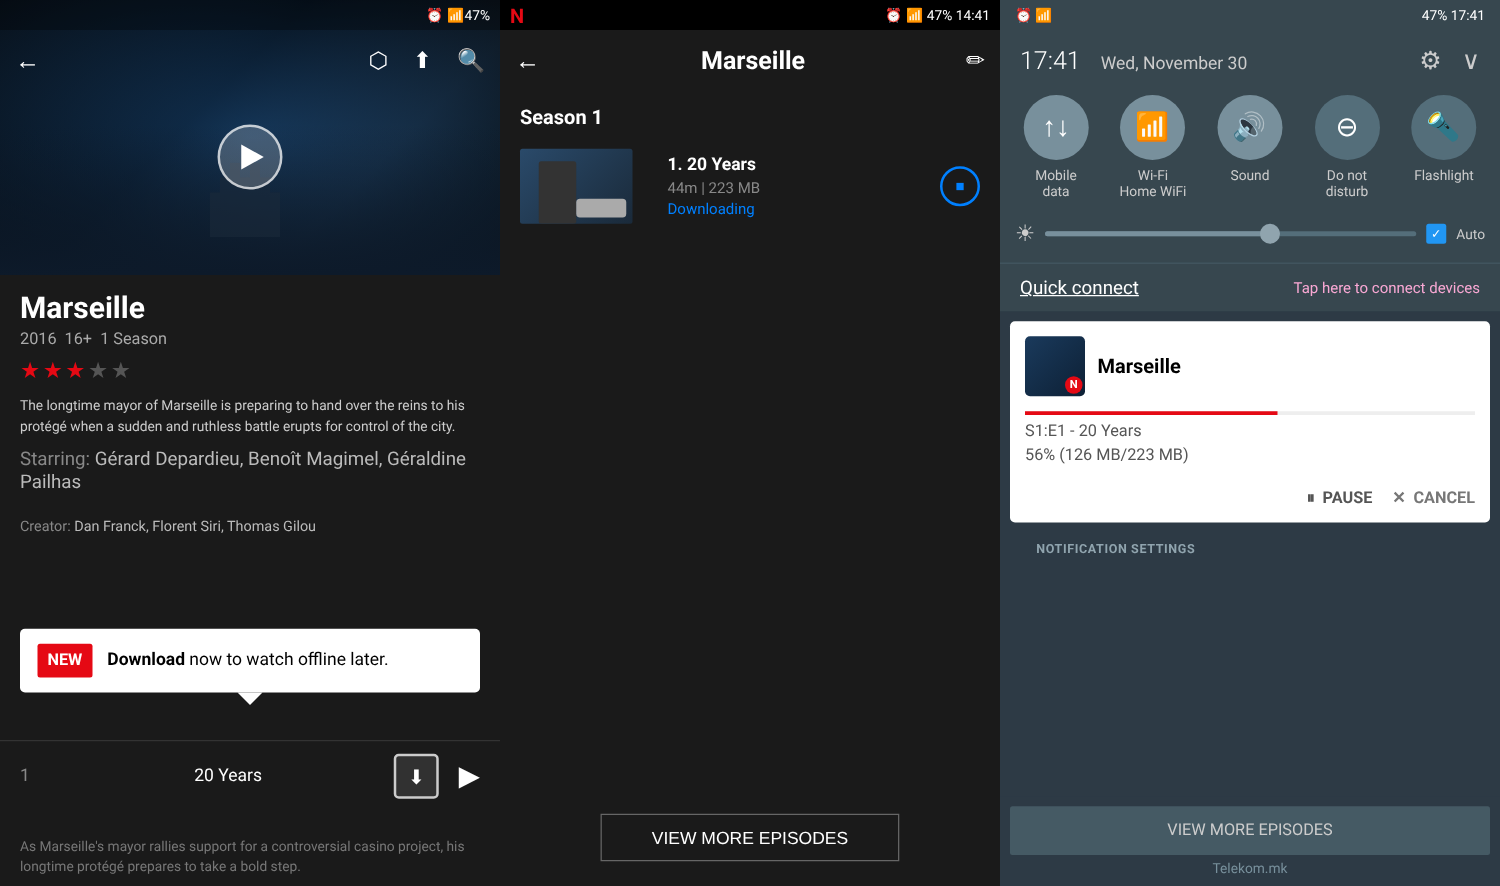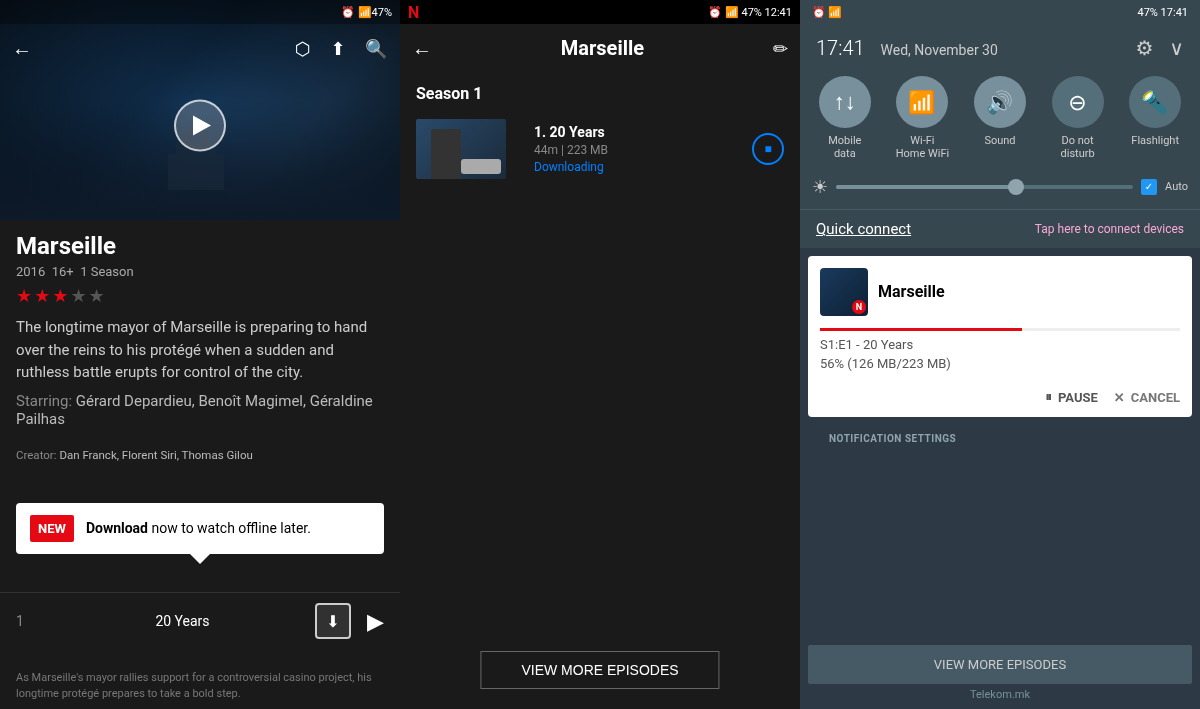--- a/index.html
+++ b/index.html
@@ -144,21 +144,21 @@
     }
 
     .star {
       font-size: 18px;
     }
 
     .star.filled { color: #e50914; }
     .star.empty { color: #555; }
 
     .show-desc {
-      font-size: 15px;
+      font-size: 11px;
       color: #ccc;
       line-height: 1.5;
       margin-bottom: 8px;
     }
 
     .show-cast {
       font-size: 15px;
       color: #888;
       margin-bottom: 20px;
     }
@@ -761,21 +761,21 @@
 
   <div class="ep-desc">As Marseille's mayor rallies support for a controversial casino project, his longtime protégé prepares to take a bold step.</div>
 </div>
 
 <div class="panel2">
 
   <div class="panel2-status">
     <div class="p2-status-left">
       <span class="netflix-n">N</span>
     </div>
-    <div style="color:white;font-size:11px;">⏰ 📶 47% 12:41</div>
+    <div style="color:white;font-size:11px;">⏰ 📶 47% 14:41</div>
   </div>
 
   <div class="p2-toolbar">
     <span style="color:white;font-size:20px;">←</span>
     <span class="p2-title">Marseille</span>
     <span style="color:white;font-size:18px;">✏</span>
   </div>
 
   <div class="season-label">Season 1</div>
 

